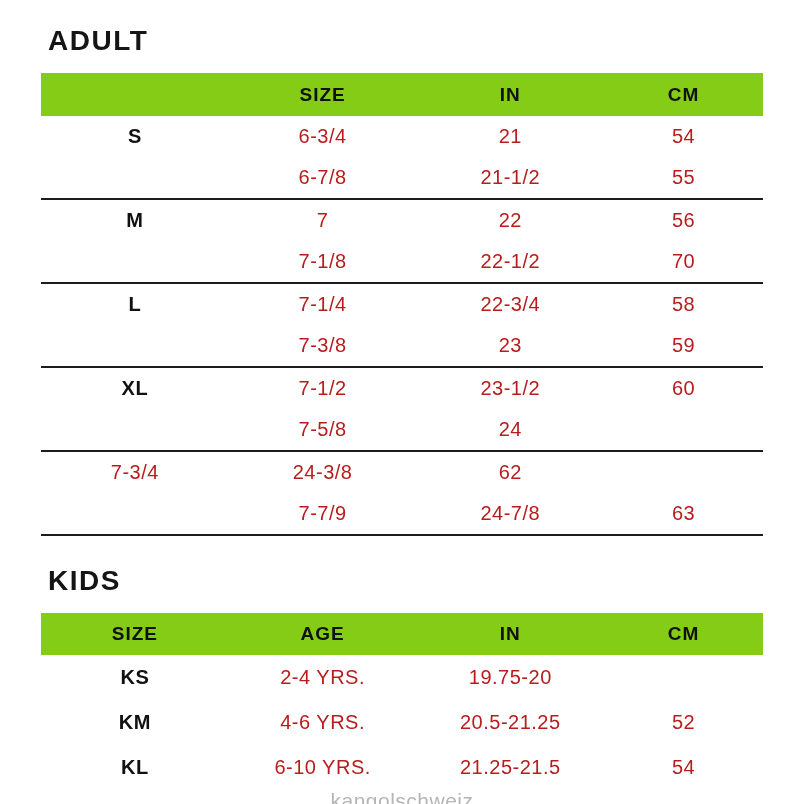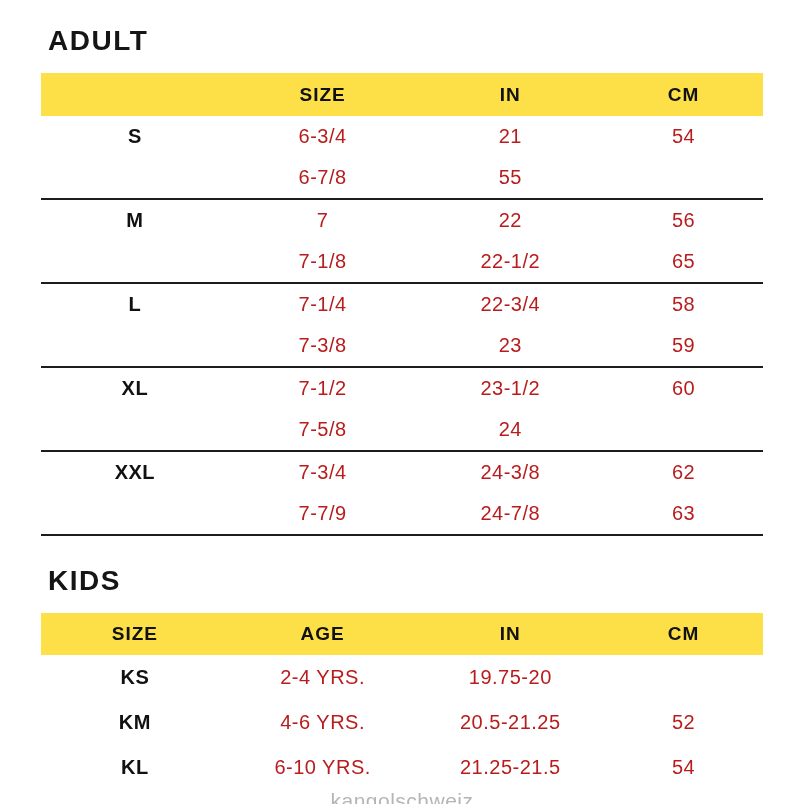--- a/index.html
+++ b/index.html
@@ -16,21 +16,21 @@
   }
   .kids-title { margin-top: 28px; }
 
   .grid4 {
     display: grid;
     grid-template-columns: 26% 26% 26% 22%;
     align-items: center;
     text-align: center;
   }
   .thead {
-    background: #fde047;
+    background: #84cc16;
     height: 43px;
     font-weight: 700; font-size: 19px; letter-spacing: 1px; color: #111111;
   }
   .kids-thead { height: 42px; }
 
   .group { border-bottom: 2px solid #1c1c1c; }
   .row  { height: 41px; }
   .krow { height: 45px; }
 
   .label { font-weight: 700; font-size: 20px; color: #111111; letter-spacing: 0.5px; }
@@ -59,36 +59,37 @@
     <div class="group">
       <div class="grid4 row">
         <div class="label">S</div>
         <div class="val">6-3/4</div>
         <div class="val">21</div>
         <div class="val">54</div>
       </div>
       <div class="grid4 row">
         <div class="label"></div>
         <div class="val">6-7/8</div>
+        <div class="val">21-1/2</div>
         <div class="val">55</div>
       </div>
     </div>
 
     <div class="group">
       <div class="grid4 row">
         <div class="label">M</div>
         <div class="val">7</div>
         <div class="val">22</div>
         <div class="val">56</div>
       </div>
       <div class="grid4 row">
         <div class="label"></div>
         <div class="val">7-1/8</div>
         <div class="val">22-1/2</div>
-        <div class="val">65</div>
+        <div class="val">70</div>
       </div>
     </div>
 
     <div class="group">
       <div class="grid4 row">
         <div class="label">L</div>
         <div class="val">7-1/4</div>
         <div class="val">22-3/4</div>
         <div class="val">58</div>
       </div>
@@ -109,21 +110,20 @@
       </div>
       <div class="grid4 row">
         <div class="label"></div>
         <div class="val">7-5/8</div>
         <div class="val">24</div>
       </div>
     </div>
 
     <div class="group">
       <div class="grid4 row">
-        <div class="label">XXL</div>
         <div class="val">7-3/4</div>
         <div class="val">24-3/8</div>
         <div class="val">62</div>
       </div>
       <div class="grid4 row">
         <div class="label"></div>
         <div class="val">7-7/9</div>
         <div class="val">24-7/8</div>
         <div class="val">63</div>
       </div>

